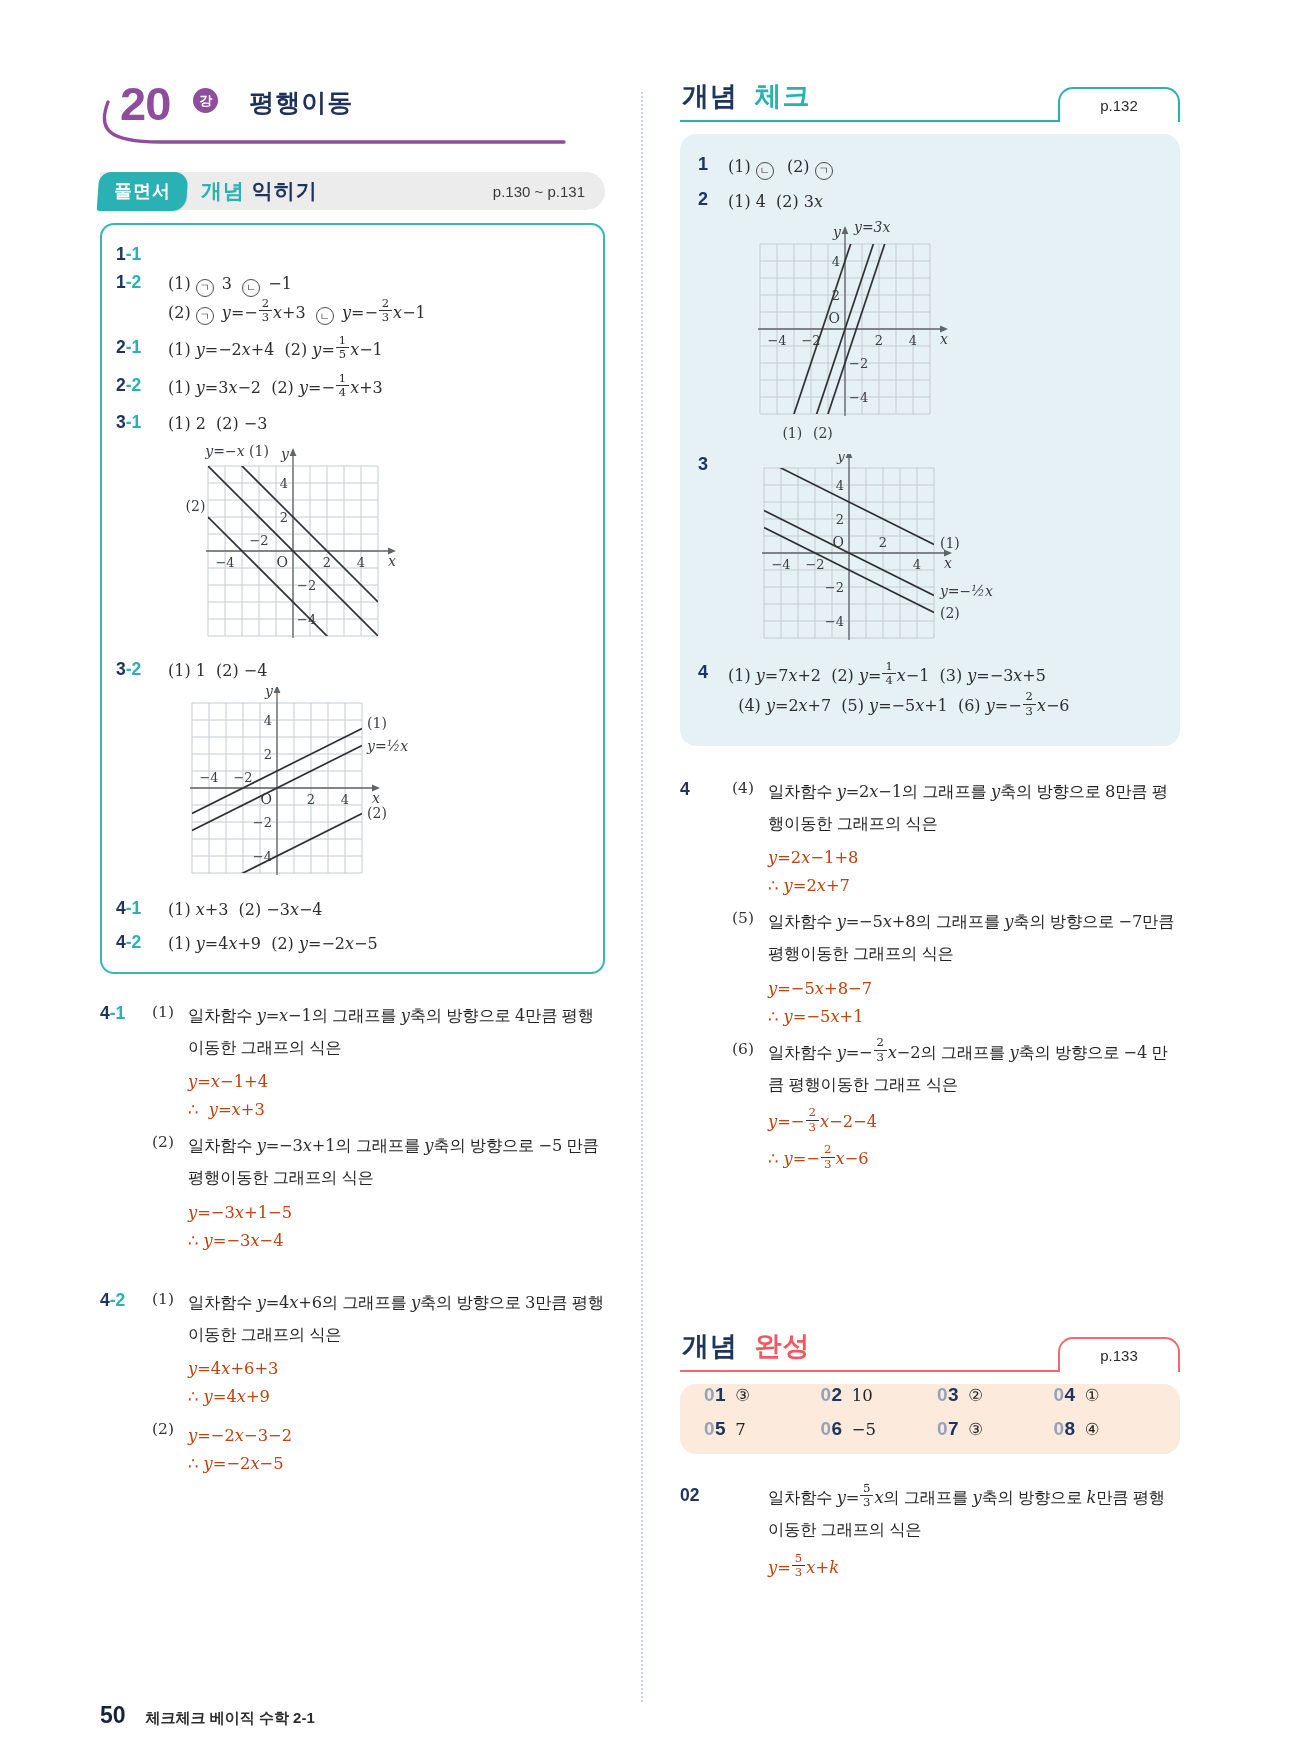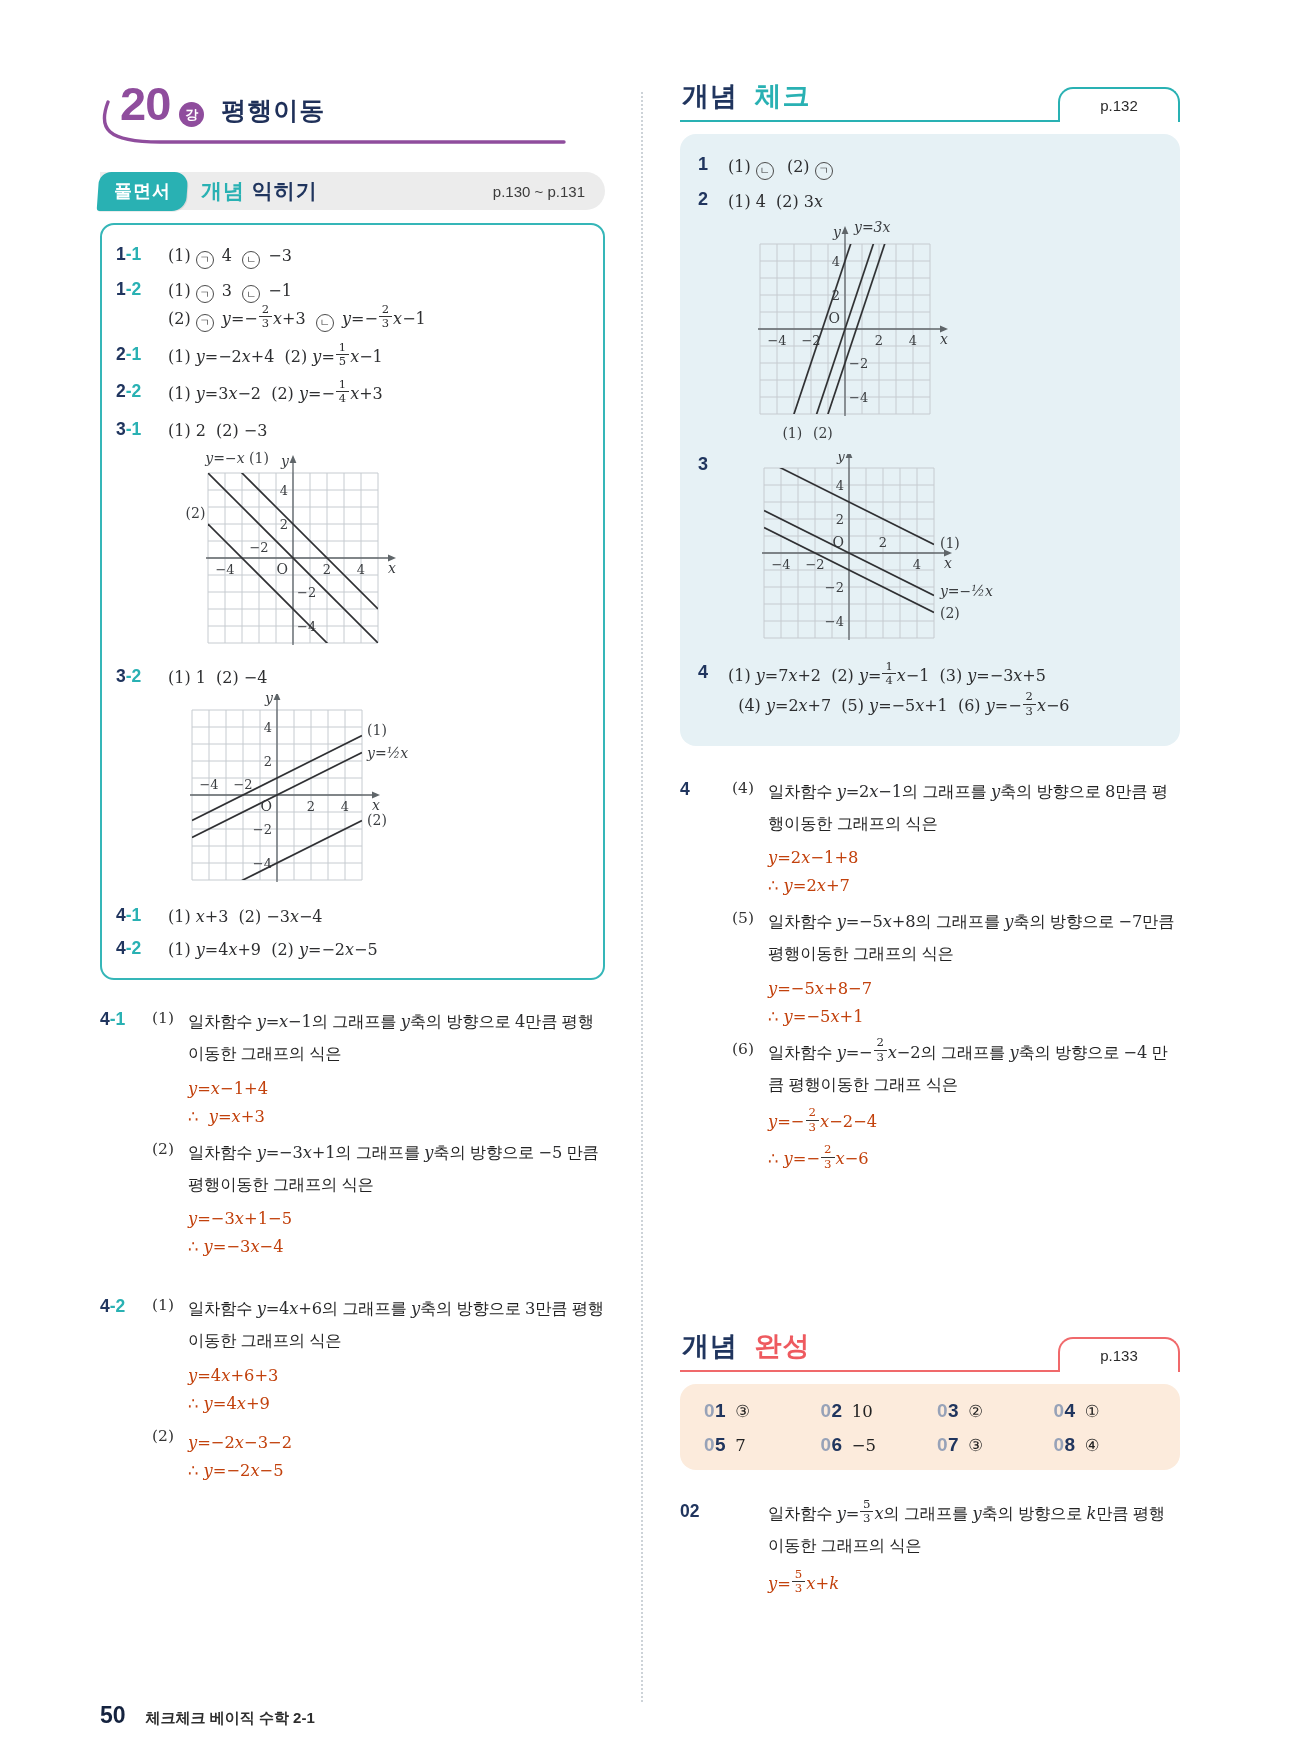--- a/index.html
+++ b/index.html
@@ -6,21 +6,21 @@
   body{width:1300px;height:1754px;position:relative;background:#fff;
        font-family:"Liberation Sans",sans-serif;color:#333;overflow:hidden}
   .col-left{position:absolute;left:100px;top:80px;width:505px}
   .col-right-top{position:absolute;left:680px;top:76px;width:500px}
   .col-right-bottom{position:absolute;left:680px;top:1326px;width:500px}
   .divider{position:absolute;left:641px;top:92px;height:1610px;width:0;
            border-left:2px dotted #cdd3d8}
 
   
   .lesson-head{position:relative;height:78px}
-  .lesson-row{display:flex;align-items:flex-end;gap:9px;padding-left:20px}
+  .lesson-row{display:flex;align-items:flex-start;gap:23px;padding-left:20px}
   .lesson-num{font-size:47px;font-weight:800;color:#8f4d9d;letter-spacing:-1px;line-height:1}
   .lesson-badge{width:25px;height:25px;border-radius:50%;background:#8f4d9d;color:#fff;
                 font-size:13px;font-weight:700;display:flex;align-items:center;justify-content:center;margin-top:8px}
   .lesson-title{font-size:25px;font-weight:800;color:#1f3059;margin-left:8px;margin-top:6px;letter-spacing:1px}
   .lesson-curve{position:absolute;left:-6px;top:18px}
 
   
   .sec-bar{margin-top:14px;height:38px;background:#ececec;border-radius:0 19px 19px 0;
            display:flex;align-items:center;position:relative;padding-right:20px}
   .sec-tab{background:#29b1b3;color:#fff;font-weight:800;font-size:18px;letter-spacing:1px;
@@ -69,21 +69,21 @@
   .rhead.red .tb{color:#ee5a5f}
   .rhead .ptab{position:absolute;right:0;bottom:0;width:118px;height:33px;background:#fff;
                border:2px solid #29b1b3;border-bottom:none;border-radius:15px 15px 0 0;
                display:flex;align-items:center;justify-content:center;font-size:15px;color:#2b2b2b}
   .rhead.red .ptab{border-color:#f0696b}
 
   .bluebox{background:#e6f1f5;border-radius:16px;padding:14px 18px 18px}
   .blab{flex:0 0 22px;font-size:18px;font-weight:800;color:#20355e;padding-top:2px}
   .brow-flex{display:flex;gap:6px;align-items:flex-start}
 
-  .peachbox{background:#fcebdc;border-radius:16px;padding:16px 10px 14px 24px;
+  .peachbox{background:#fcebdc;border-radius:16px;padding:0 10px 14px 24px;
             display:grid;grid-template-columns:repeat(4,1fr);row-gap:12px}
   .gcell{display:flex;gap:9px;align-items:baseline}
   .gn{font-size:19px;font-weight:800;letter-spacing:.5px}
   .gn .g0{color:#97a2b8}.gn .g1{color:#20355e}
   .gv{font-family:"DejaVu Serif",serif;font-size:16.5px;color:#222}
 
   
   .footer{position:absolute;left:100px;top:1702px;display:flex;align-items:baseline;gap:20px}
   .pgnum{font-size:23px;font-weight:800;color:#15233f}
   .pgtitle{font-size:15px;font-weight:700;color:#2e2e2e}
@@ -113,21 +113,20 @@
       <span class="t2">익히기</span>
     </span>
     <span class="sec-pages">p.130 ~ p.131</span>
   </div>
 
   <div class="ansbox" id="left-rows">
   <div class="arow">
     <div class="arow-head">
       <div class="alab"><span class="lab-a">1</span><span class="lab-b">-1</span></div>
       <div class="alines">
-            <div class="mline">(1) <span class="cj">ㄱ</span> 4  <span class="cj">ㄴ</span> −3</div>
           </div>
     </div>
   </div>
 
   <div class="arow">
     <div class="arow-head">
       <div class="alab"><span class="lab-a">1</span><span class="lab-b">-2</span></div>
       <div class="alines">
             <div class="mline">(1) <span class="cj">ㄱ</span> 3  <span class="cj">ㄴ</span> −1</div>
             <div class="mline">(2) <span class="cj">ㄱ</span> <i>y</i>=−<span class="frac"><span class="num">2</span><span class="den">3</span></span><i>x</i>+3  <span class="cj">ㄴ</span> <i>y</i>=−<span class="frac"><span class="num">2</span><span class="den">3</span></span><i>x</i>−1</div>

